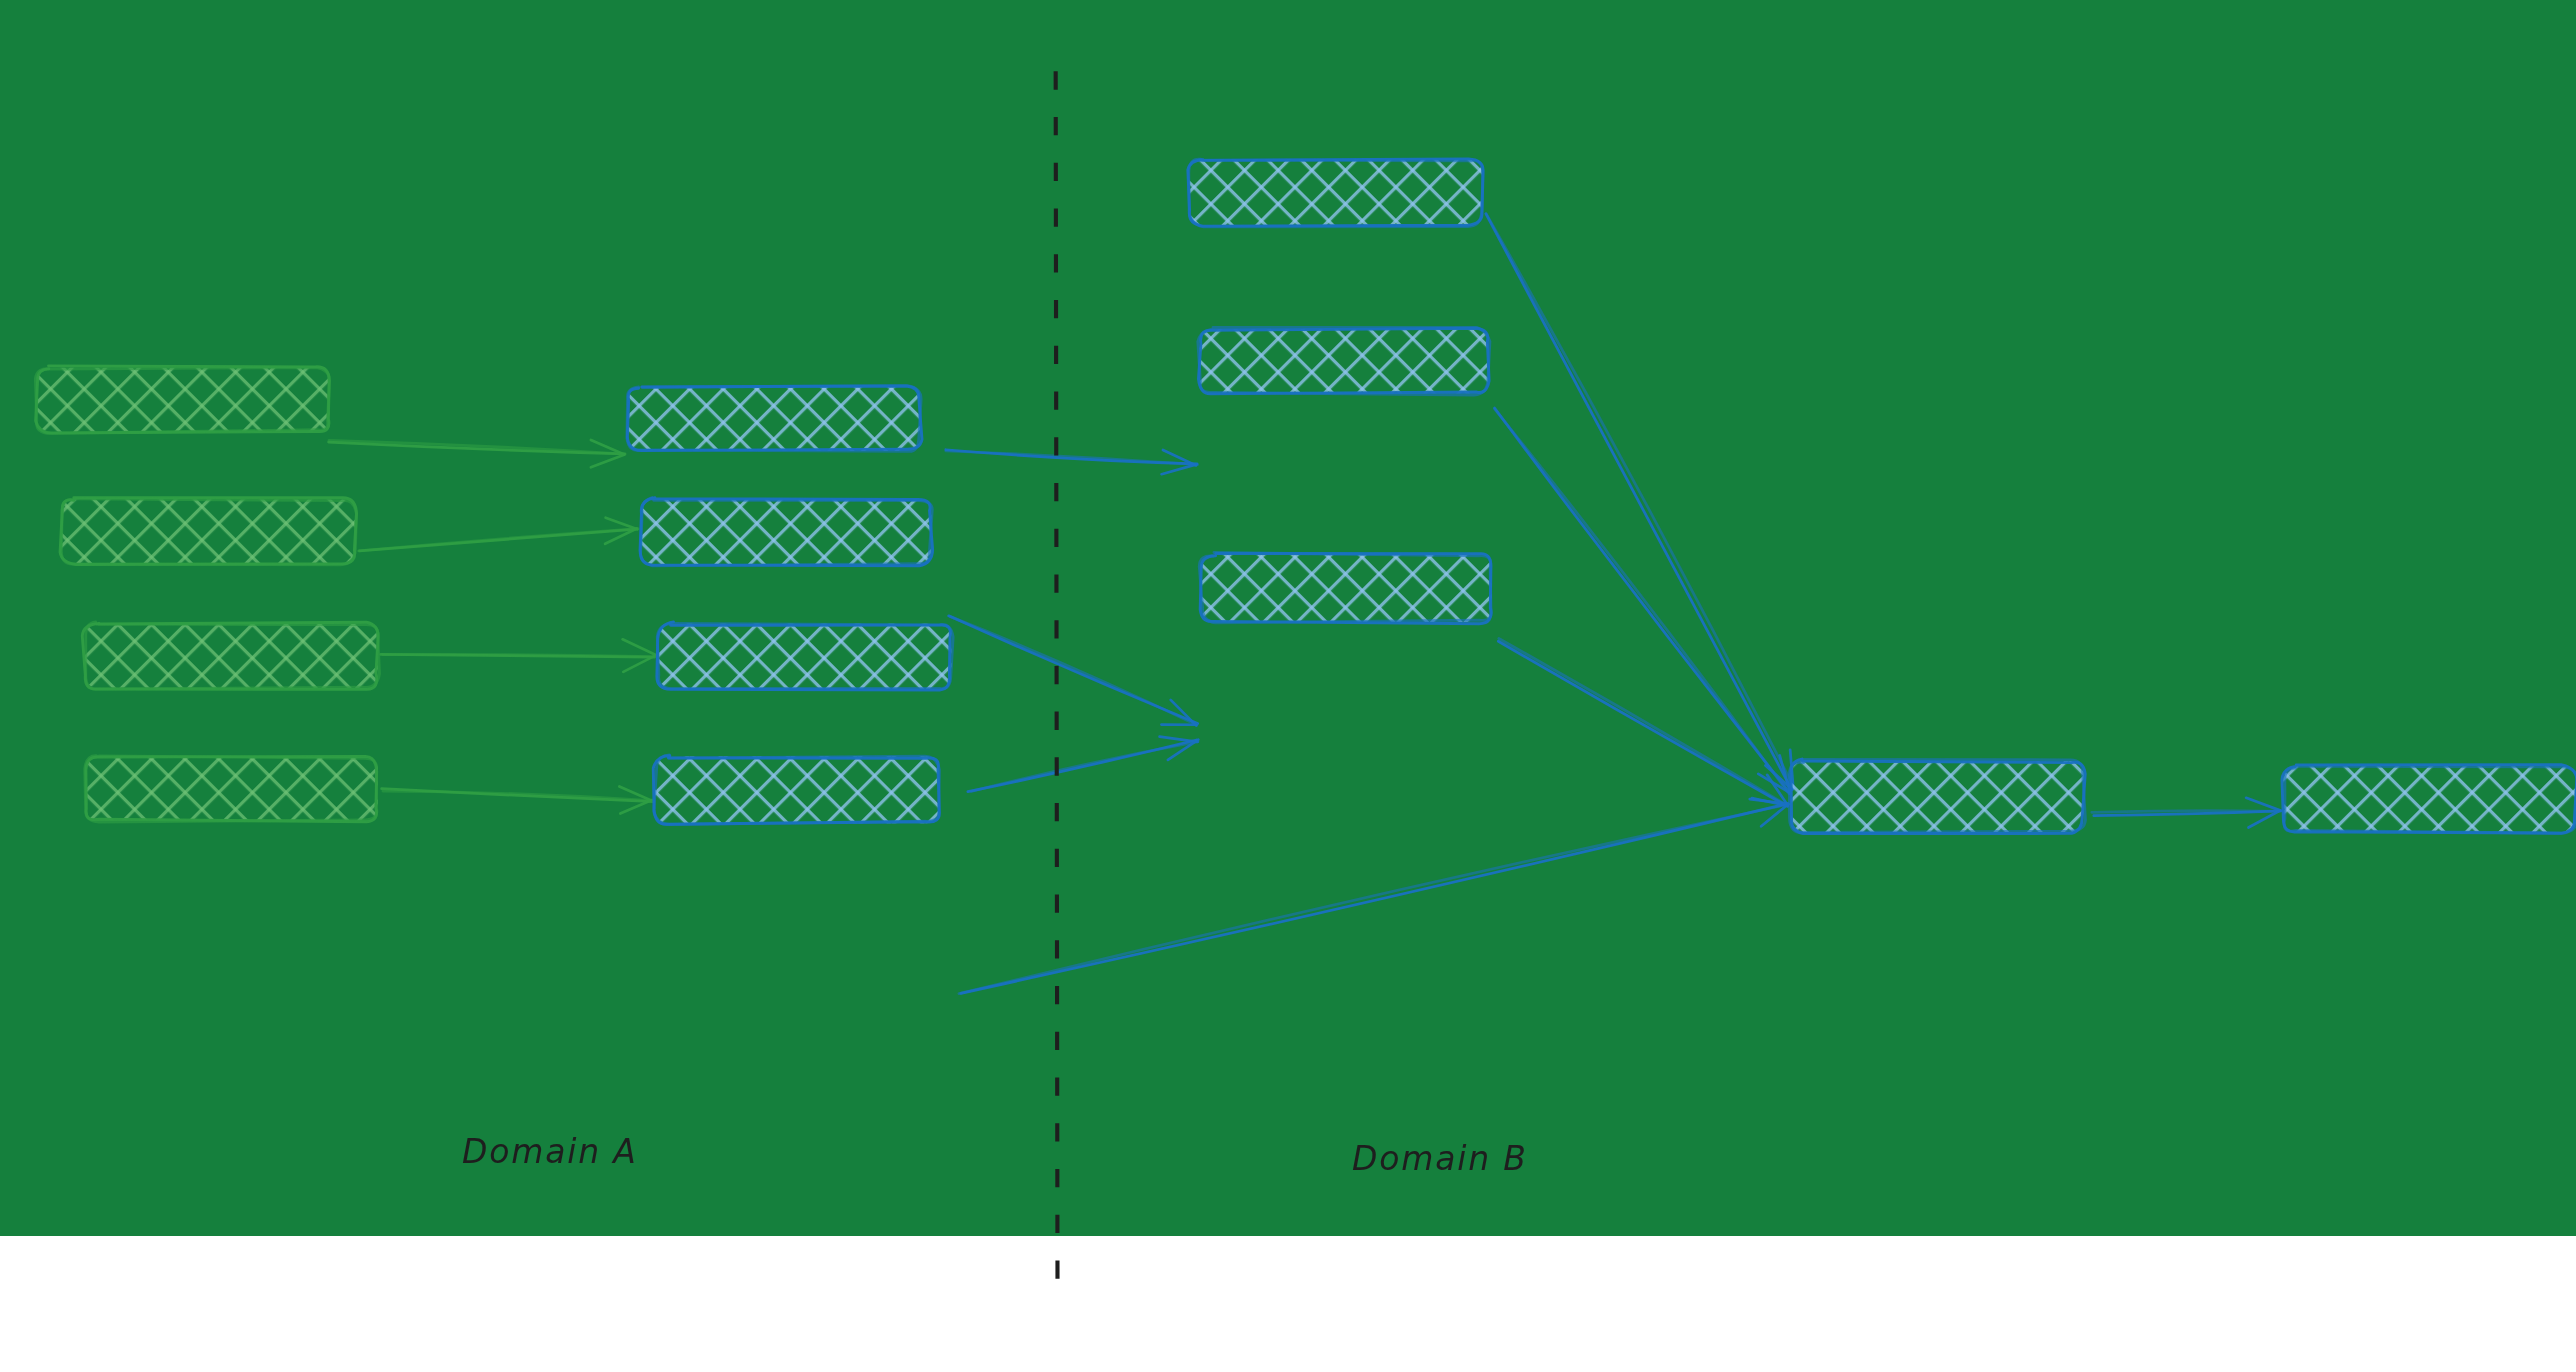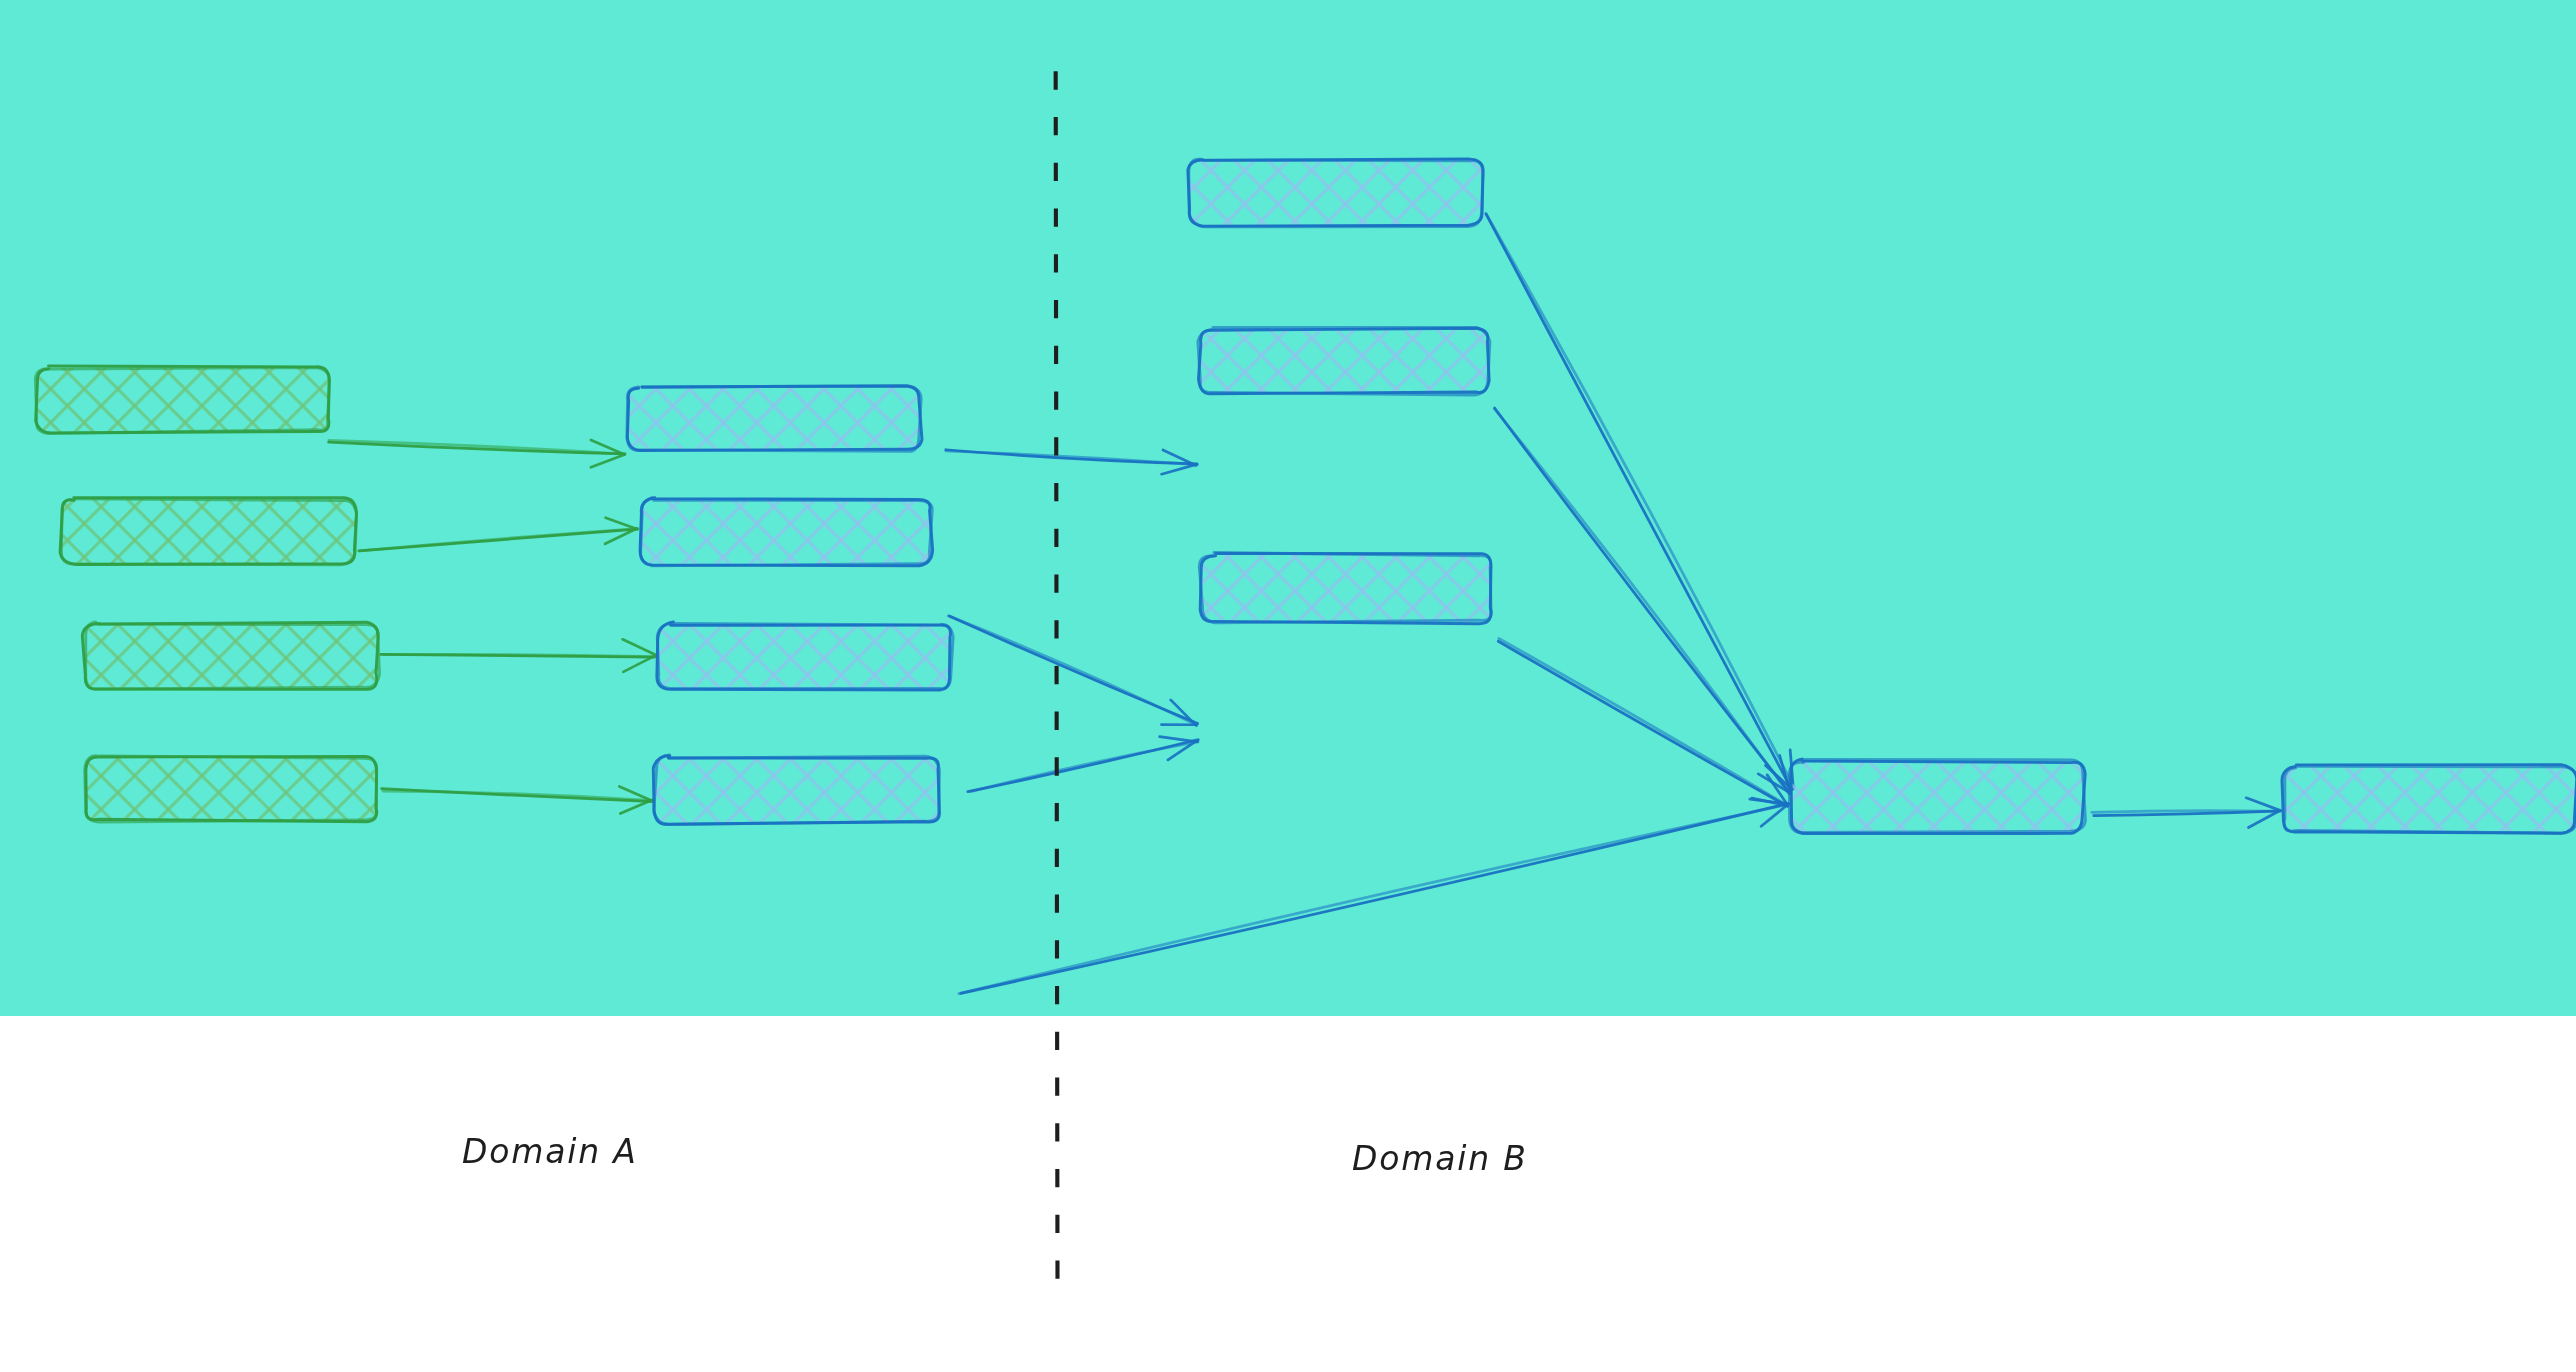--- a/index.html
+++ b/index.html
@@ -1,21 +1,21 @@
 <!DOCTYPE html>
 <html style="font-size:14.6px"><head>
 <meta charset="utf-8">
 <title>Domain Flow Diagram</title>
 <style>
   html,body{margin:0;padding:0;background:#ffffff;}
   body{
     font-family:"DejaVu Sans", sans-serif;
     width:2576px;height:1372px;overflow:hidden;position:relative;
   }
-  #stage{position:absolute;left:0;top:0;width:2576px;height:1016px;background:#5eead4;}
+  #stage{position:absolute;left:0;top:0;width:2576px;height:1236px;background:#15803d;}
   #stage svg{position:absolute;left:0;top:0;width:2576px;height:1372px;display:block;}
   .domain-label{
     position:absolute;
     font-family:"DejaVu Sans", sans-serif;
     font-size:33px;
     letter-spacing:1.8px;
     color:#1e1e1e;
     font-style:italic;
     white-space:nowrap;
     user-select:none;

